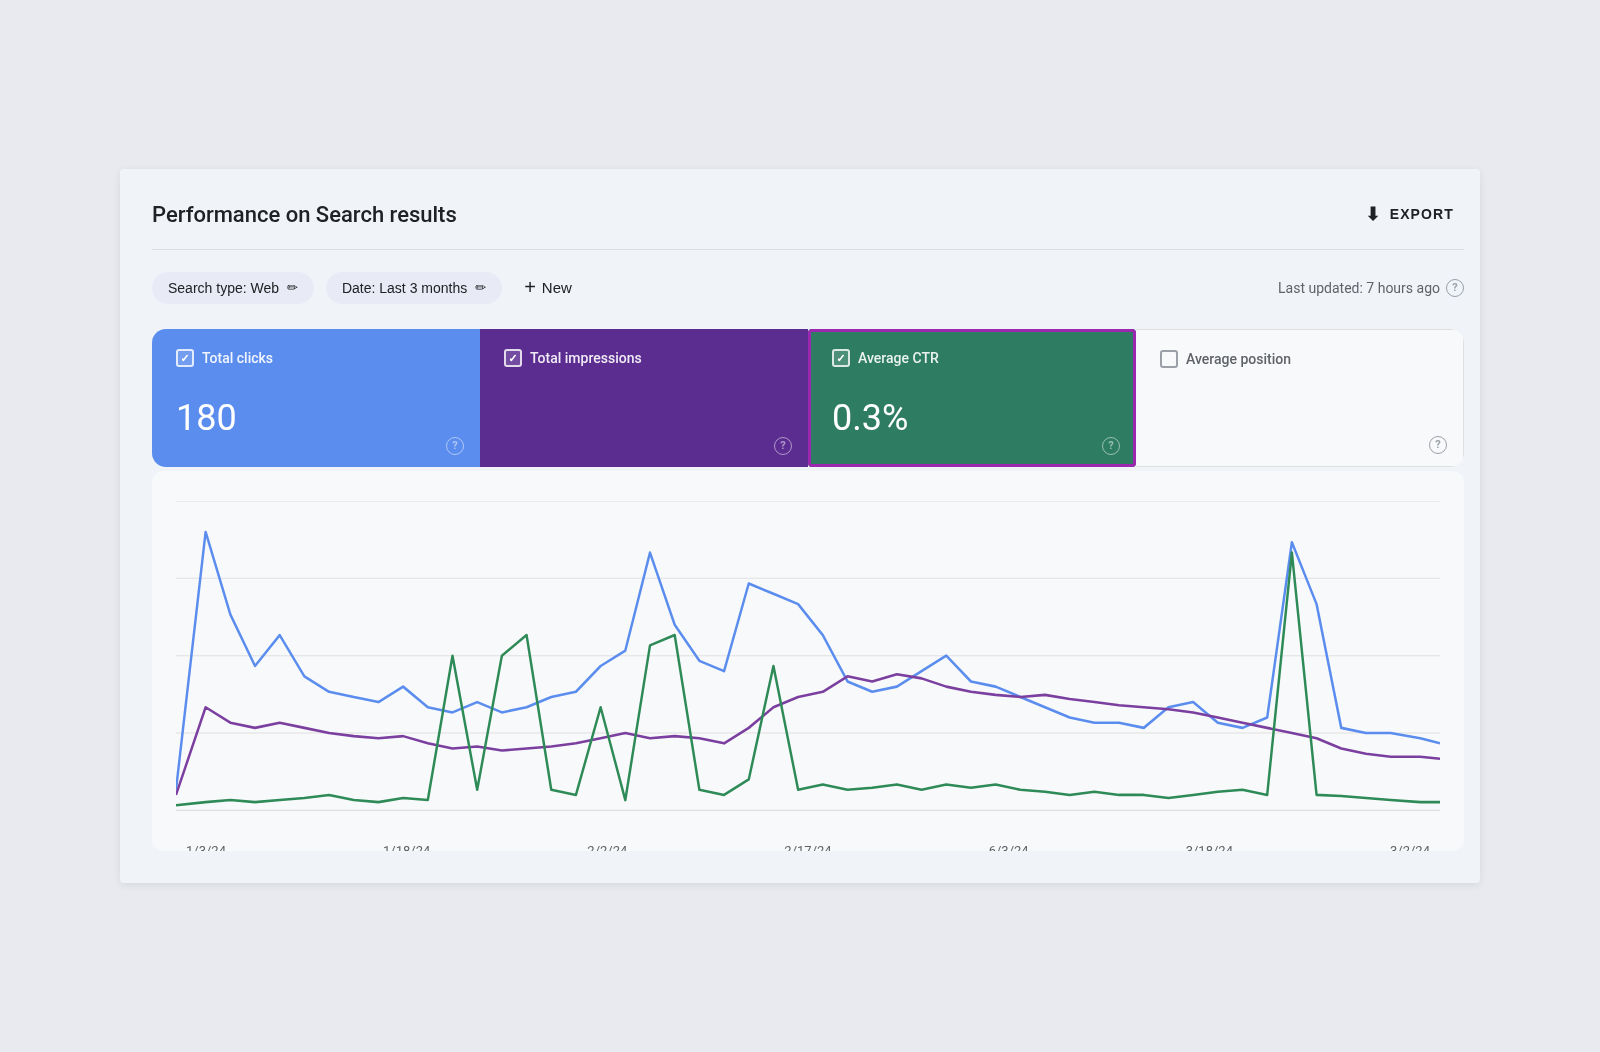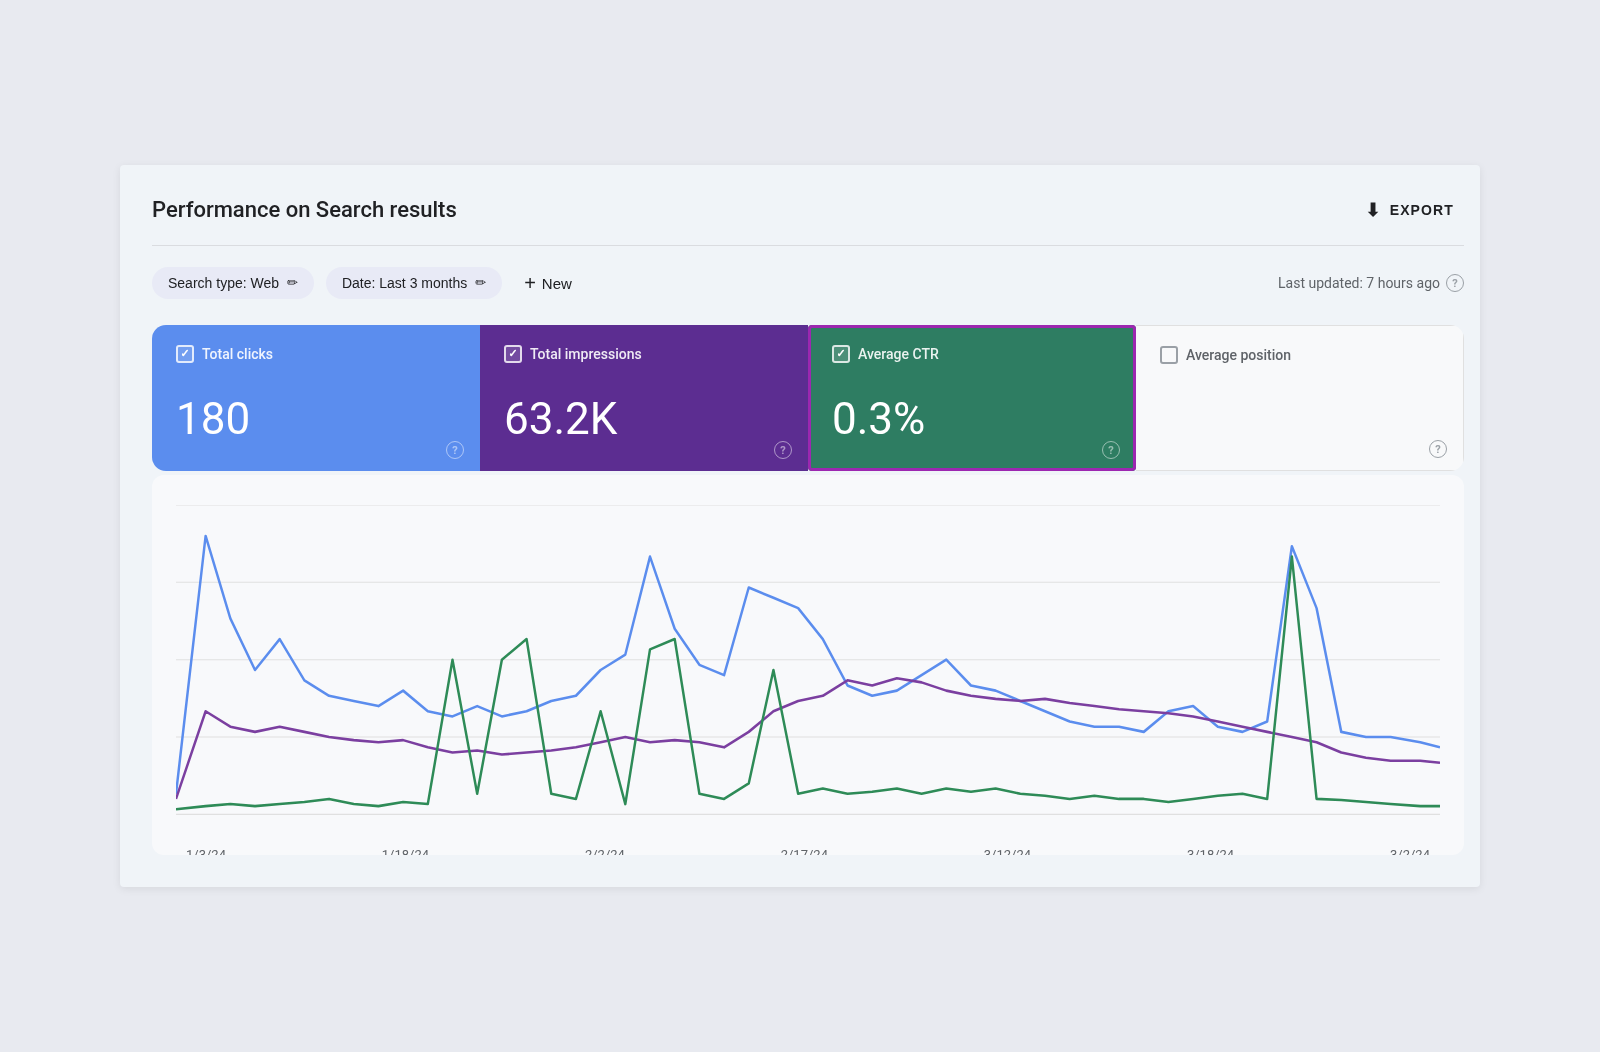--- a/index.html
+++ b/index.html
@@ -136,21 +136,21 @@
       gap: 8px;
       margin-bottom: 10px;
     }
     .metric-label {
       font-size: 14px;
       font-weight: 500;
       color: rgba(255,255,255,0.9);
     }
     .metric-label.dark { color: #5f6368; }
     .metric-value {
-      font-size: 44px;
+      font-size: 36px;
       font-weight: 400;
       color: #ffffff;
       line-height: 1.1;
       margin-top: 32px;
     }
     .metric-value.dark { color: #9aa0a6; }
     .check-icon {
       width: 18px;
       height: 18px;
       border: 2px solid rgba(255,255,255,0.8);
@@ -244,21 +244,20 @@
       <div class="metric-info">
         <span class="info-icon">?</span>
       </div>
     </div>
 
     <div class="metric-card purple">
       <div class="metric-header">
         <div class="check-icon checked"></div>
         <span class="metric-label">Total impressions</span>
       </div>
-      <div class="metric-value">63.2K</div>
       <div class="metric-info">
         <span class="info-icon">?</span>
       </div>
     </div>
 
     <div class="metric-card teal">
       <div class="metric-header">
         <div class="check-icon checked"></div>
         <span class="metric-label">Average CTR</span>
       </div>
@@ -451,18 +450,18 @@
           1230,290
           1260,292
           1280,292
         "></polyline>
     </svg>
     <div class="x-labels">
       <span>1/3/24</span>
       <span>1/18/24</span>
       <span>2/2/24</span>
       <span>2/17/24</span>
-      <span>3/12/24</span>
+      <span>6/3/24</span>
       <span>3/18/24</span>
       <span>3/2/24</span>
     </div>
   </div>
 </div>
 
 </body></html>

